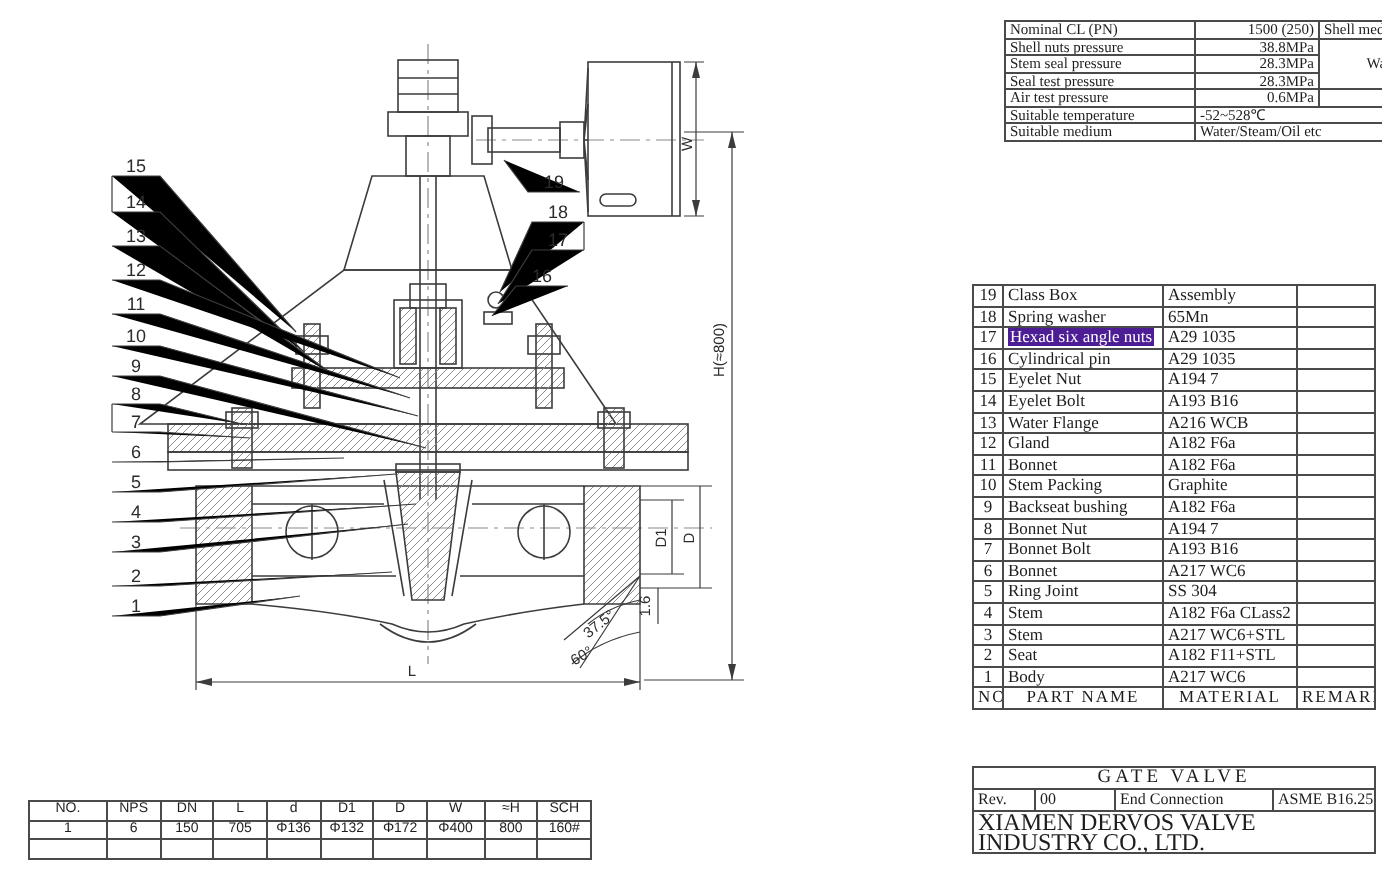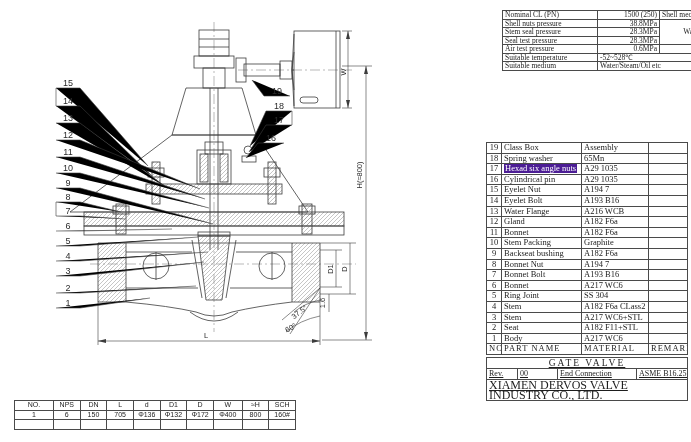--- a/index.html
+++ b/index.html
@@ -9,24 +9,24 @@
   td,th{border:1px solid #4a4a4a;padding:0 2px;overflow:hidden;white-space:nowrap;
         font-weight:normal;text-align:left;}
   
   .spec{position:absolute;left:502px;top:10px;width:201px;font-size:7.5px;}
   .spec td{height:7px;line-height:7.5px;}
   .spec .v{text-align:right;}
   
   .parts{position:absolute;left:486px;top:142px;width:201px;font-size:8.5px;}
   .parts td{height:9.6px;line-height:9.6px;}
   .parts .no{text-align:center;}
-  .parts .hdr td{text-align:left;letter-spacing:1px;}
+  .parts .hdr td{text-align:center;letter-spacing:1px;}
   .hl{background:#4c1d95;color:#fff;padding:0 1px;}
   
-  .tb{position:absolute;left:486px;top:357px;width:201px;font-size:8px;text-decoration:underline;}
+  .tb{position:absolute;left:486px;top:383px;width:201px;font-size:8px;}
   .tb td{height:10px;line-height:10px;}
   .tb .band{height:9px;text-align:center;font-size:9.5px;letter-spacing:2px;}
   .tb .co{height:19px;font-size:12px;line-height:10px;white-space:normal;text-align:left;}
   
   .dims{position:absolute;left:14px;top:400px;width:282px;
         font-family:"Liberation Sans",sans-serif;font-size:7px;}
   .dims td{height:8.5px;line-height:8.5px;text-align:center;}
   
   .draw{position:absolute;left:0;top:0;}
   svg text{font-family:"Liberation Sans",sans-serif;fill:#2b2b2b;}

